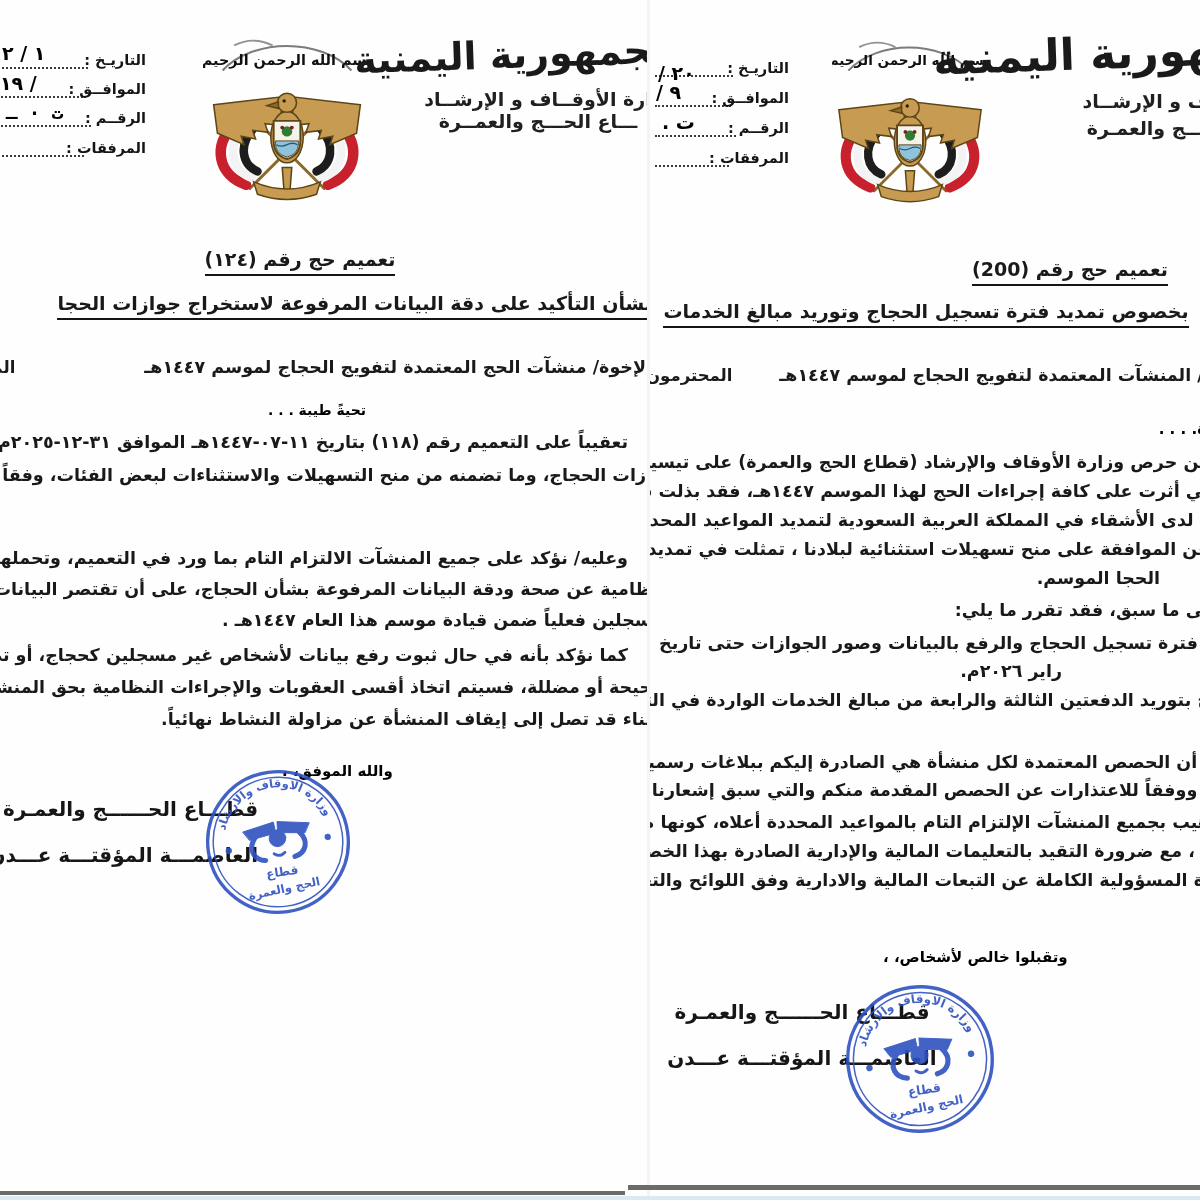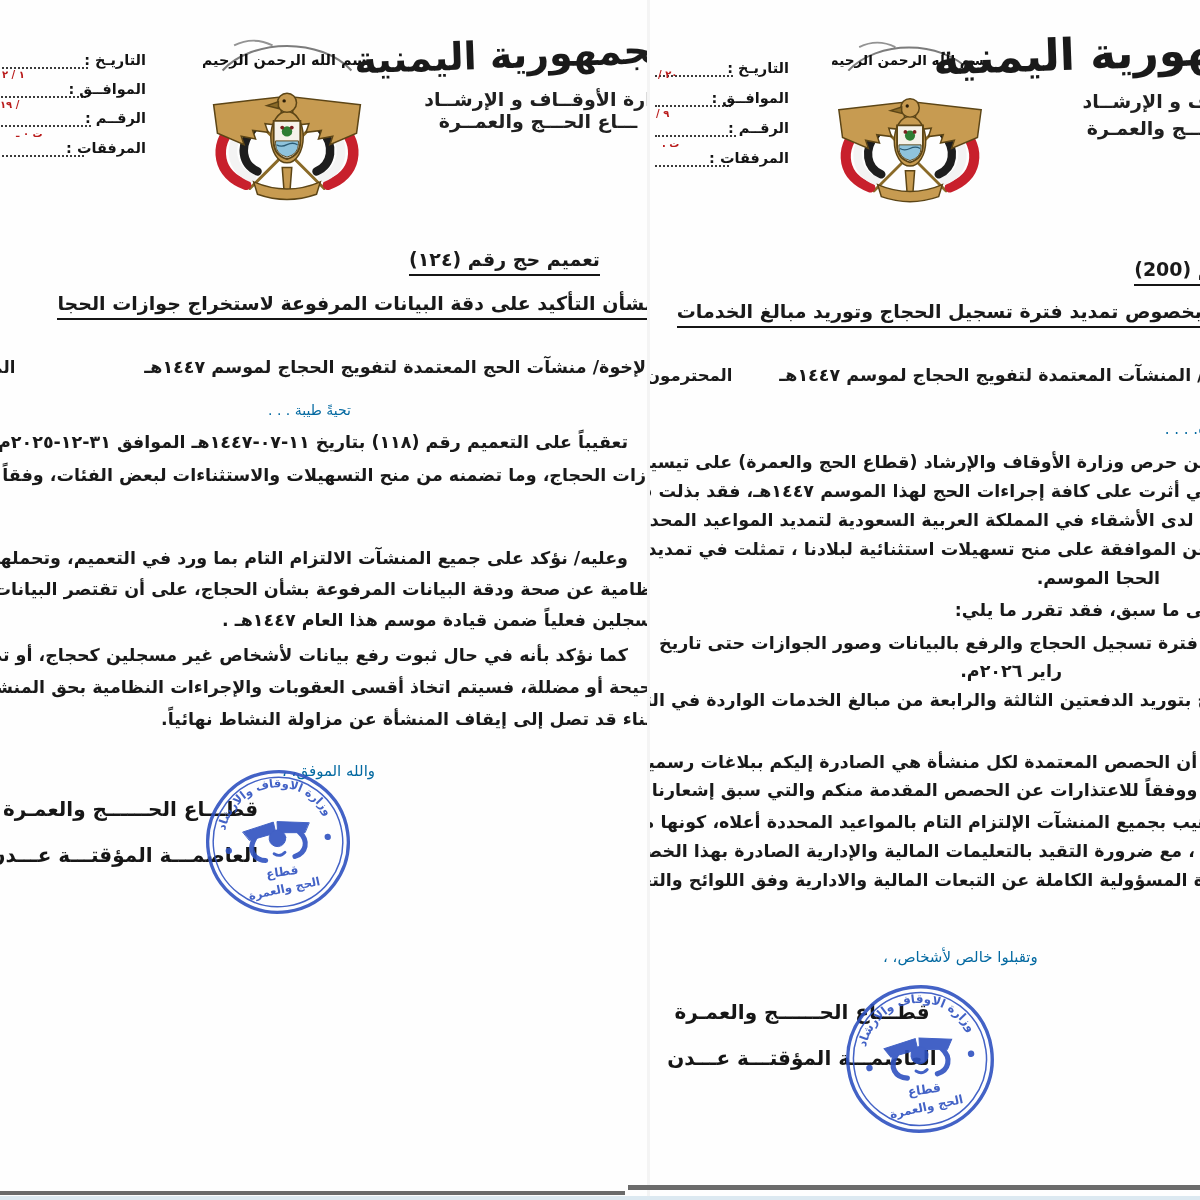--- a/index.html
+++ b/index.html
@@ -9,37 +9,37 @@
   }
   .page{position:absolute;top:0;height:1200px;overflow:hidden;background:#fefefe;}
   #page-left{left:0;width:648px;}
   #page-right{left:650px;width:550px;}
   .seam{position:absolute;top:0;left:647px;width:3px;height:1200px;background:#f4f4f4;}
 
   
   .frow{position:absolute;height:20px;}
   .flabel{position:absolute;right:0;top:0;font-size:14.5px;font-weight:700;direction:rtl;white-space:nowrap;color:#141414;}
   .fdots{position:absolute;left:0;bottom:3px;border-bottom:2px dotted #3a3a3a;}
-  .fnote{position:absolute;color:#b91c1c;font-weight:700;font-size:10px;direction:rtl;white-space:nowrap;margin-top:27px;}
+  .fnote{position:absolute;color:#000000;font-weight:700;font-size:19px;direction:rtl;white-space:nowrap;}
 
   
   .ministry{position:absolute;text-align:center;direction:rtl;}
   .m1{font-weight:700;white-space:nowrap;letter-spacing:-1px;transform:rotate(-2deg);line-height:1.1;}
   .m2,.m3{font-size:19px;font-weight:700;white-space:nowrap;color:#202020;}
 
   .ln{position:absolute;white-space:nowrap;direction:rtl;font-weight:700;font-size:17.5px;color:#191919;}
-  .title-wrap{position:absolute;}
+  .title-wrap{position:absolute;text-align:center;}
   .uline{border-bottom:2.5px solid #151515;padding-bottom:4px;display:inline-block;}
   .t19{font-size:19px;font-weight:700;direction:rtl;white-space:nowrap;}
 
   .addr{position:absolute;display:flex;justify-content:space-between;direction:rtl;align-items:baseline;}
   .addr .main{font-size:17.5px;font-weight:700;white-space:nowrap;}
   .addr .hon{font-size:16.5px;font-weight:700;white-space:nowrap;}
 
-  .script{position:absolute;font-size:14px;font-weight:400;direction:rtl;white-space:nowrap;color:#0369a1;}
+  .script{position:absolute;font-size:14px;font-weight:700;direction:rtl;white-space:nowrap;color:#000000;}
 
   .sig{position:absolute;text-align:center;direction:rtl;z-index:1;}
   .sig div{font-size:20px;font-weight:700;white-space:nowrap;color:#161616;}
   .sig div + div{margin-top:22px;}
 
   .stamp{position:absolute;z-index:2;opacity:0.9;transform:rotate(-8deg);}
 
   .emblem,.bismillah{position:absolute;}
 
   .rule{position:absolute;background:#6b6b6b;}
@@ -124,21 +124,21 @@
     <div class="frow" style="left:-30px;top:110px;width:176px;">
       <span class="fdots" style="right:55px;left:0;"></span>
       <span class="flabel">الرقــم :</span>
     </div>
     <div class="frow" style="left:-30px;top:140px;width:176px;">
       <span class="fdots" style="right:62px;left:0;"></span>
       <span class="flabel">المرفقات :</span>
     </div>
     <span class="fnote" style="left:2px;top:42px;">١ / ٢</span>
     <span class="fnote" style="left:0px;top:72px;">/ ١٩</span>
-    <span class="fnote" style="left:16px;top:101px;">ت ٠ ـ</span>
+    <span class="fnote" style="left:6px;top:101px;font-family:Liberation Mono, monospace;">ت ٠ ـ</span>
 
     <svg class="bismillah" style="left:203px;top:32px;width:168px;height:50px;">
         <use href="#sym-bismillah"></use>
       </svg>
     <svg class="emblem" style="left:206px;top:76px;width:162px;height:126px;">
         <use href="#sym-emblem"></use>
       </svg>
 
     <div class="ministry" style="right:-30px;top:34px;width:280px;">
       <div class="m1" style="font-size:38px;">الجمهورية اليمنية</div>
@@ -193,21 +193,21 @@
       <span class="flabel">الموافــق :</span>
     </div>
     <div class="frow" style="left:5px;top:120px;width:134px;">
       <span class="fdots" style="right:53px;left:0;"></span>
       <span class="flabel">الرقــم :</span>
     </div>
     <div class="frow" style="left:5px;top:150px;width:134px;">
       <span class="fdots" style="right:60px;left:0;"></span>
       <span class="flabel">المرفقات :</span>
     </div>
-    <span class="fnote" style="left:8px;top:42px;">٢٠ /</span>
+    <span class="fnote" style="left:8px;top:62px;">٢٠ /</span>
     <span class="fnote" style="left:6px;top:81px;">٩ /</span>
     <span class="fnote" style="left:12px;top:111px;">ت .</span>
 
     <svg class="bismillah" style="left:182px;top:34px;width:154px;height:48px;">
         <use href="#sym-bismillah"></use>
       </svg>
     <svg class="emblem" style="left:180px;top:82px;width:160px;height:122px;">
         <use href="#sym-emblem"></use>
       </svg>
 

